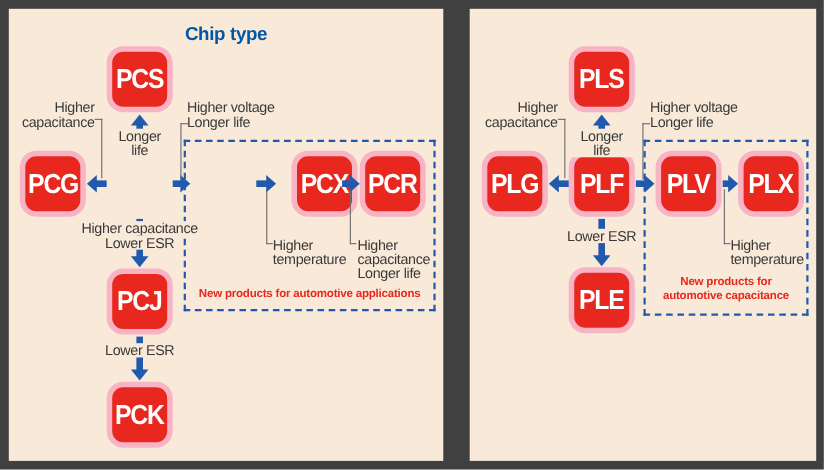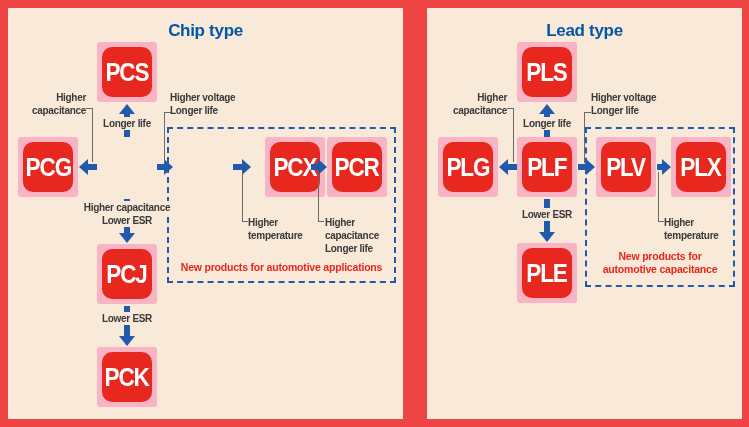--- a/index.html
+++ b/index.html
@@ -7,26 +7,26 @@
     --pink:#f8b4c4;
     --red:#e8281e;
     --blue:#2159ad;
     --titleblue:#0057a7;
     --text:#3a3a3a;
     --line:#6a6a6a;
   }
   *{box-sizing:border-box;margin:0;padding:0}
   html,body{width:749px;height:427px;background:#ffffff;overflow:hidden;
     font-family:"Liberation Sans",sans-serif;}
-  .canvas{position:relative;width:749px;height:427px;background:#ef4444}
+  .canvas{position:relative;width:749px;height:427px;background:#404040}
   .panel{position:absolute;background:var(--cream)}
   .panel-title{position:absolute;top:13px;left:0;right:0;text-align:center;
     font-size:17px;font-weight:bold;color:var(--titleblue);letter-spacing:-0.3px}
   
-  .pbox{position:absolute;width:60px;height:60px;background:var(--pink);border-radius:3px}
+  .pbox{position:absolute;width:60px;height:60px;background:var(--pink);border-radius:15px}
   .pbox-red{position:absolute;left:5px;top:5px;right:5px;bottom:5px;background:var(--red);
     border-radius:10px;display:flex;align-items:center;justify-content:center}
   .pbox-label{color:#fff;font-weight:bold;font-size:25px;letter-spacing:-1.2px;
     transform:scaleX(0.9);white-space:nowrap}
   
   .arrow{position:absolute}
   .arrow i{display:block;position:absolute}
   .arrow.right{height:16px}
   .arrow.right .shaft{left:0;right:7px;top:5px;height:6px;background:var(--blue)}
   .arrow.right .head{right:0;top:0;width:0;height:0;border-left:9px solid var(--blue);
@@ -42,22 +42,22 @@
   .arrow.down{width:16px}
   .arrow.down .shaft{top:0;bottom:8px;left:5px;width:6px;background:var(--blue)}
   .arrow.down .head{bottom:0;left:0;width:0;height:0;border-top:10px solid var(--blue);
     border-left:8px solid transparent;border-right:8px solid transparent}
   
   .conn{position:absolute}
   .conn.tr{border-top:1px solid var(--line);border-right:1px solid var(--line)}
   .conn.tl{border-top:1px solid var(--line);border-left:1px solid var(--line)}
   .conn.bl{border-bottom:1px solid var(--line);border-left:1px solid var(--line)}
   
-  .albl{position:absolute;font-size:10px;line-height:13px;letter-spacing:-0.3px;
-    color:var(--text);font-weight:bold}
+  .albl{position:absolute;font-size:13px;line-height:13px;letter-spacing:-0.3px;
+    color:var(--text);font-weight:normal}
   .albl.r{text-align:right}
   .albl.c{text-align:center}
   .ln{display:block;line-height:13px}
   .knock{background:var(--cream);padding:0 2px;display:inline-block}
   
   .dashed{position:absolute;border:2px dashed var(--blue)}
   .note{position:absolute;left:0;right:0;text-align:center;color:var(--red);
     font-weight:bold;font-size:10.5px;line-height:13px;letter-spacing:-0.2px}
 </style>
 </head>
@@ -160,21 +160,20 @@
       <span class="ln">temperature</span>
     </div>
     <div class="albl" style="left:317px;top:208px;width:70px">
       <span class="ln">Higher</span>
       <span class="ln">capacitance</span>
       <span class="ln">Longer life</span>
     </div>
   </section>
 
   <section class="panel" style="left:427px;top:8px;width:315px;height:411px">
-    <h2 class="panel-title">Lead type</h2>
 
     <div class="dashed" style="left:158px;top:119px;width:150px;height:160px">
       <div class="note" style="bottom:9px">
         <span class="ln">New products for</span>
         <span class="ln">automotive capacitance</span>
       </div>
     </div>
 
     <div class="pbox" style="left:90px;top:34px">
       <div class="pbox-red">

